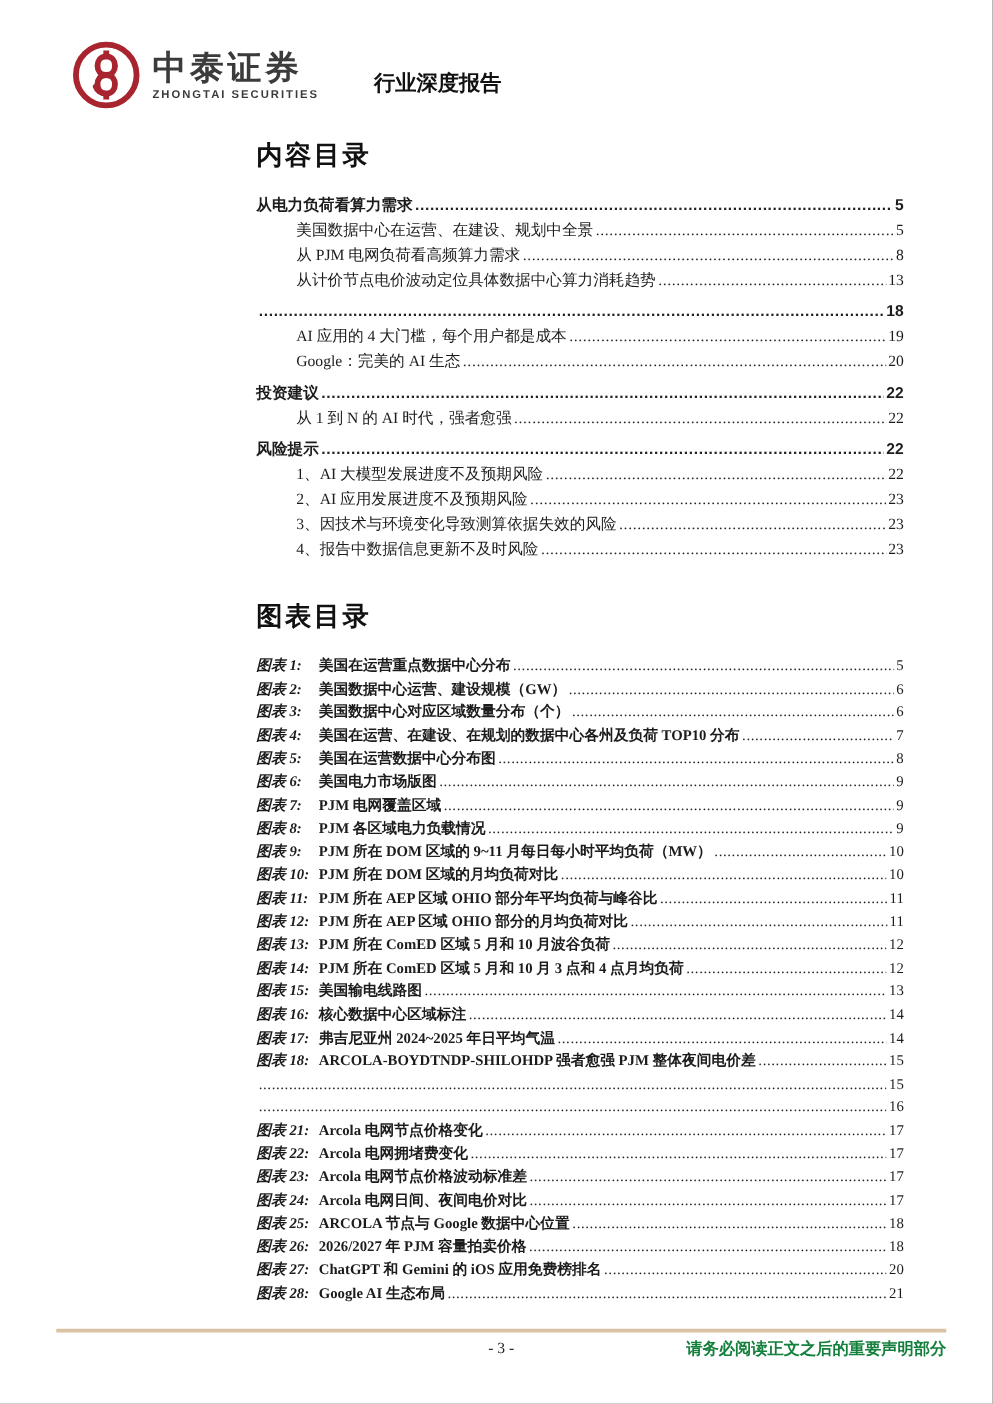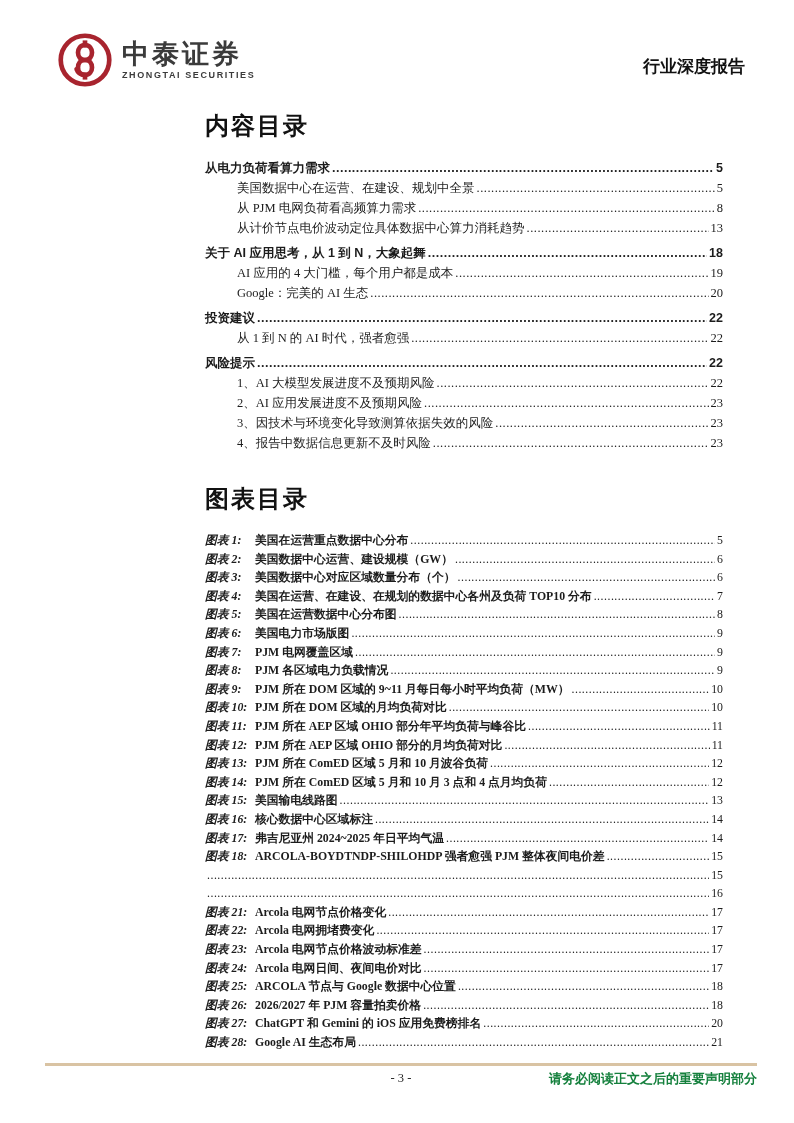--- a/index.html
+++ b/index.html
@@ -4,35 +4,35 @@
 <style>
   html,body { margin:0; padding:0; background:#888; }
   .page {
     position:relative; width:794px; height:1123px; margin:0 auto;
     background:#ffffff; overflow:hidden;
     font-family:"Liberation Serif", serif; color:#1c1c1c;
   }
 
   
   .header { position:absolute; top:26px; left:57px; right:49px;
-    display:flex; justify-content:space-between; align-items:flex-end; height:62px; }
+    display:flex; align-items:flex-end; height:62px;gap:44px; }
   .logo { display:flex; align-items:center; gap:9px; }
   .logo-svg { width:56px; height:56px; }
   .logo-text { display:flex; flex-direction:column; justify-content:center; }
   .logo-cn { font-family:"Liberation Sans", sans-serif; font-weight:bold;
     font-size:27px; letter-spacing:3px; color:#3b3b3b; line-height:30px; }
   .logo-en { font-family:"Liberation Sans", sans-serif; font-weight:bold;
     font-size:9px; letter-spacing:1.6px; color:#3b3b3b; line-height:12px; }
   .report-type { font-family:"Liberation Serif", serif; font-weight:bold;
     font-size:17px; color:#111; margin-bottom:10px; }
 
   
   .main { position:absolute; left:205px; width:518px; top:100px; }
   .toc-title { font-family:"Liberation Sans", sans-serif; font-weight:bold;
-    font-size:24px; color:#111; margin:10px 0 16px 0; letter-spacing:2px; }
+    font-size:21px; color:#111; margin:10px 0 16px 0; letter-spacing:2px; }
   .fig-title-gap { margin-top:30px; }
 
   .toc-row { display:flex; align-items:baseline; height:20px; line-height:20px;
     font-size:12.5px; white-space:nowrap; }
   .toc-row.lvl1 { font-weight:bold; font-family:"Liberation Sans", sans-serif;
     font-size:12.5px; margin-top:5px; }
   .toc-row.lvl2 { padding-left:32px; }
 
   .fig-row { display:flex; align-items:center; height:18.6px; line-height:18.6px;
     font-size:11.8px; white-space:nowrap; }
@@ -93,21 +93,20 @@
           <span class="t">从 PJM 电网负荷看高频算力需求</span>
           <span class="dots"></span>
           <span class="pg">8</span>
         </div>
         <div class="toc-row lvl2">
           <span class="t">从计价节点电价波动定位具体数据中心算力消耗趋势</span>
           <span class="dots"></span>
           <span class="pg">13</span>
         </div>
         <div class="toc-row lvl1">
-          <span class="t">关于 AI 应用思考，从 1 到 N，大象起舞</span>
           <span class="dots"></span>
           <span class="pg">18</span>
         </div>
         <div class="toc-row lvl2">
           <span class="t">AI 应用的 4 大门槛，每个用户都是成本</span>
           <span class="dots"></span>
           <span class="pg">19</span>
         </div>
         <div class="toc-row lvl2">
           <span class="t">Google：完美的 AI 生态</span>

